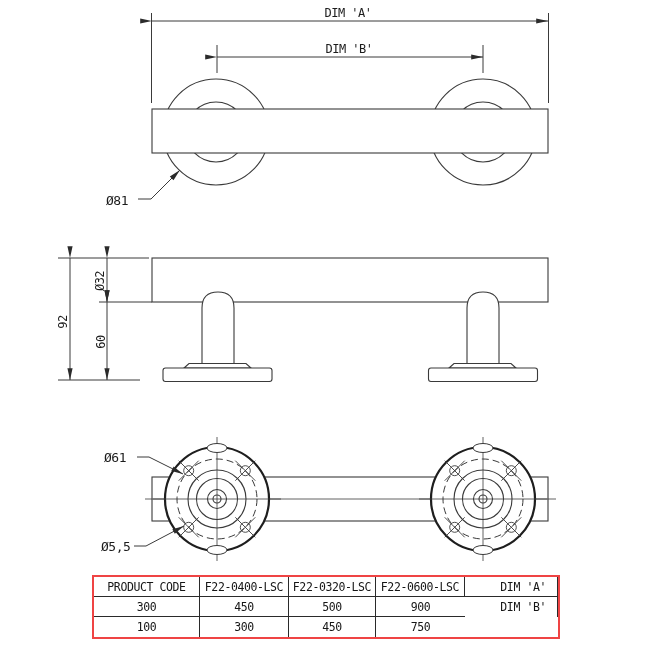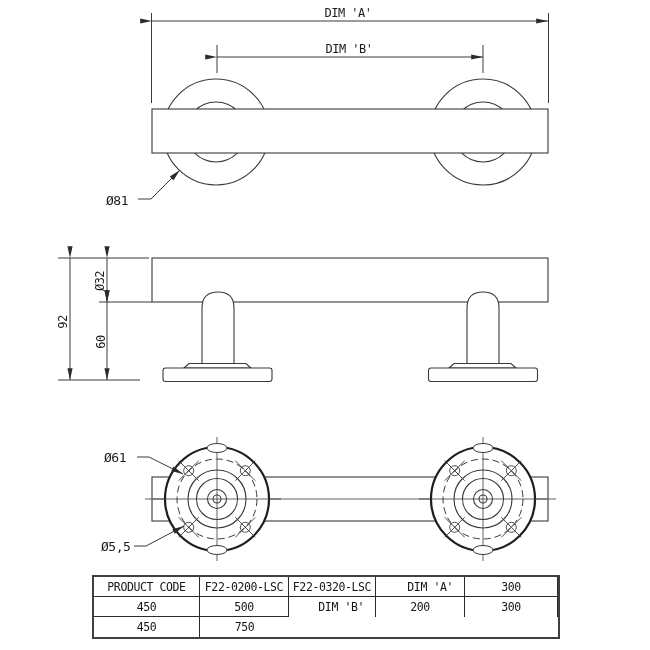--- a/index.html
+++ b/index.html
@@ -13,21 +13,21 @@
   svg text{
     font-family:"DejaVu Sans Mono","Liberation Mono",monospace;
     fill:#1c1c1c;
   }
   .dimtxt{font-size:12px;letter-spacing:-0.5px;}
   .lbltxt{font-size:13px;letter-spacing:-0.5px;}
   
   .spec-table{
     position:absolute;left:92px;top:575px;
     width:468px;box-sizing:border-box;
-    border:2px solid #404040;
+    border:2px solid #ef4444;
     display:grid;
     grid-template-columns:106px 89px 87px 89px 93px;
     grid-auto-rows:20px;
     background:#fff;
     color:#161616;
     font-size:11.5px;letter-spacing:-0.4px;
   }
   .spec-table .cell{
     box-sizing:border-box;
     border-right:1px solid #2a2a2a;
@@ -173,28 +173,30 @@
     <polyline points="137,457 149,457 183,474" stroke-width="1" marker-end="url(#arw)"></polyline>
     <text class="lbltxt" x="104" y="462" stroke="none" fill="#1c1c1c">Ø61</text>
 
     <polyline points="134,546 146,546 184,526" stroke-width="1" marker-end="url(#arw)"></polyline>
     <text class="lbltxt" x="101" y="551" stroke="none" fill="#1c1c1c">Ø5,5</text>
   </g>
 </svg>
 
 <div class="spec-table">
   <div class="cell corner">PRODUCT CODE</div>
-  <div class="cell">F22-0200-LSC</div>
+  <div class="cell">F22-0400-LSC</div>
   <div class="cell">F22-0320-LSC</div>
+  <div class="cell">F22-0600-LSC</div>
 
   <div class="cell rowhead">DIM 'A'</div>
   <div class="cell">300</div>
   <div class="cell">450</div>
   <div class="cell">500</div>
+  <div class="cell last-col">900</div>
 
   <div class="cell rowhead last-row">DIM 'B'</div>
-  <div class="cell last-row">200</div>
+  <div class="cell last-row">100</div>
   <div class="cell last-row">300</div>
   <div class="cell last-row">450</div>
   <div class="cell last-row last-col">750</div>
 </div>
 
 </div>
 
 </body></html>

